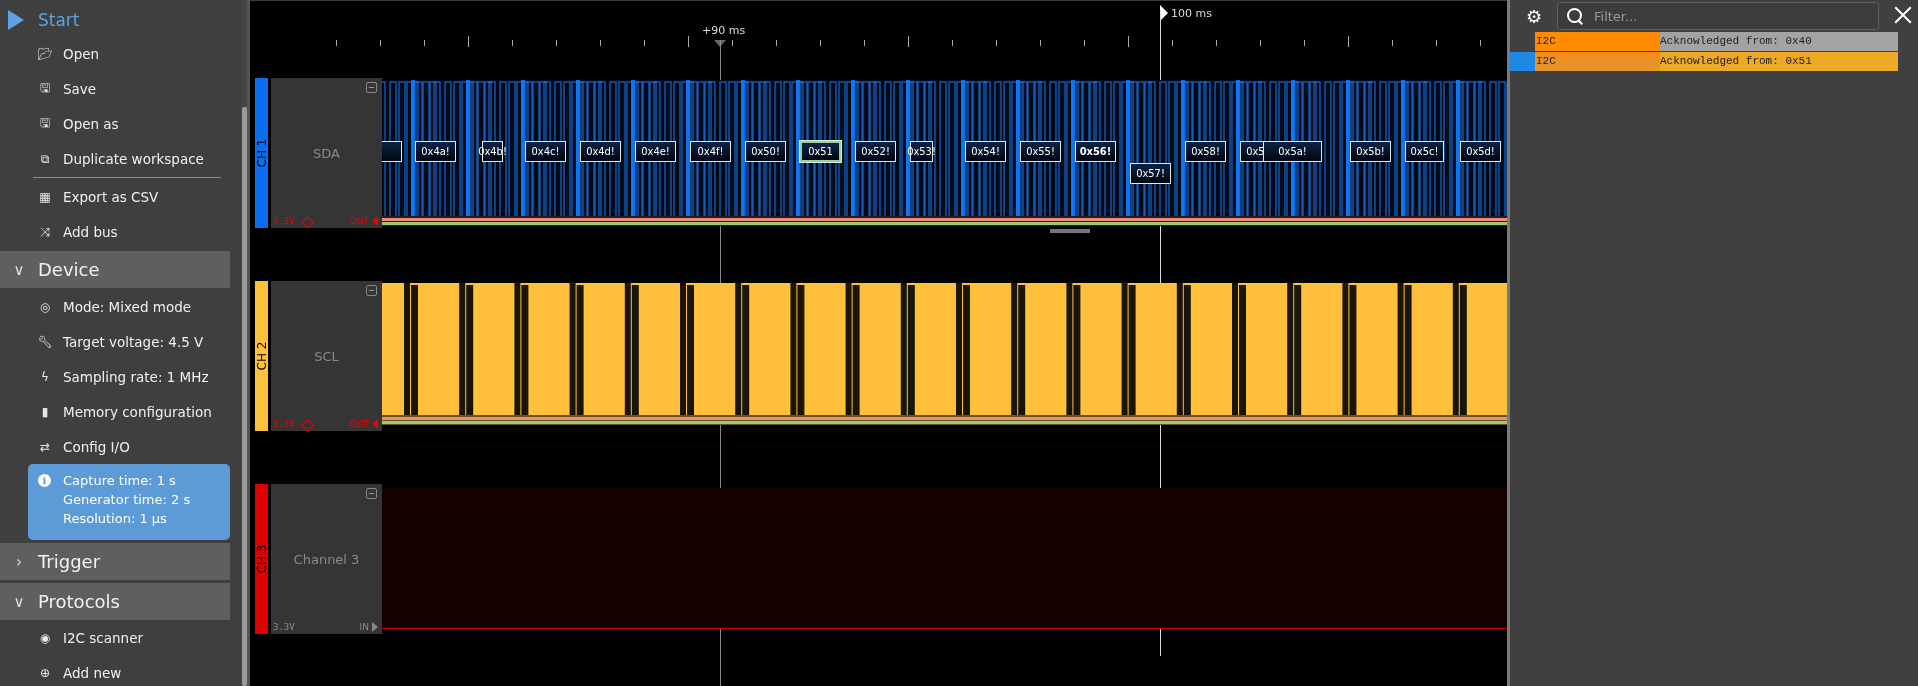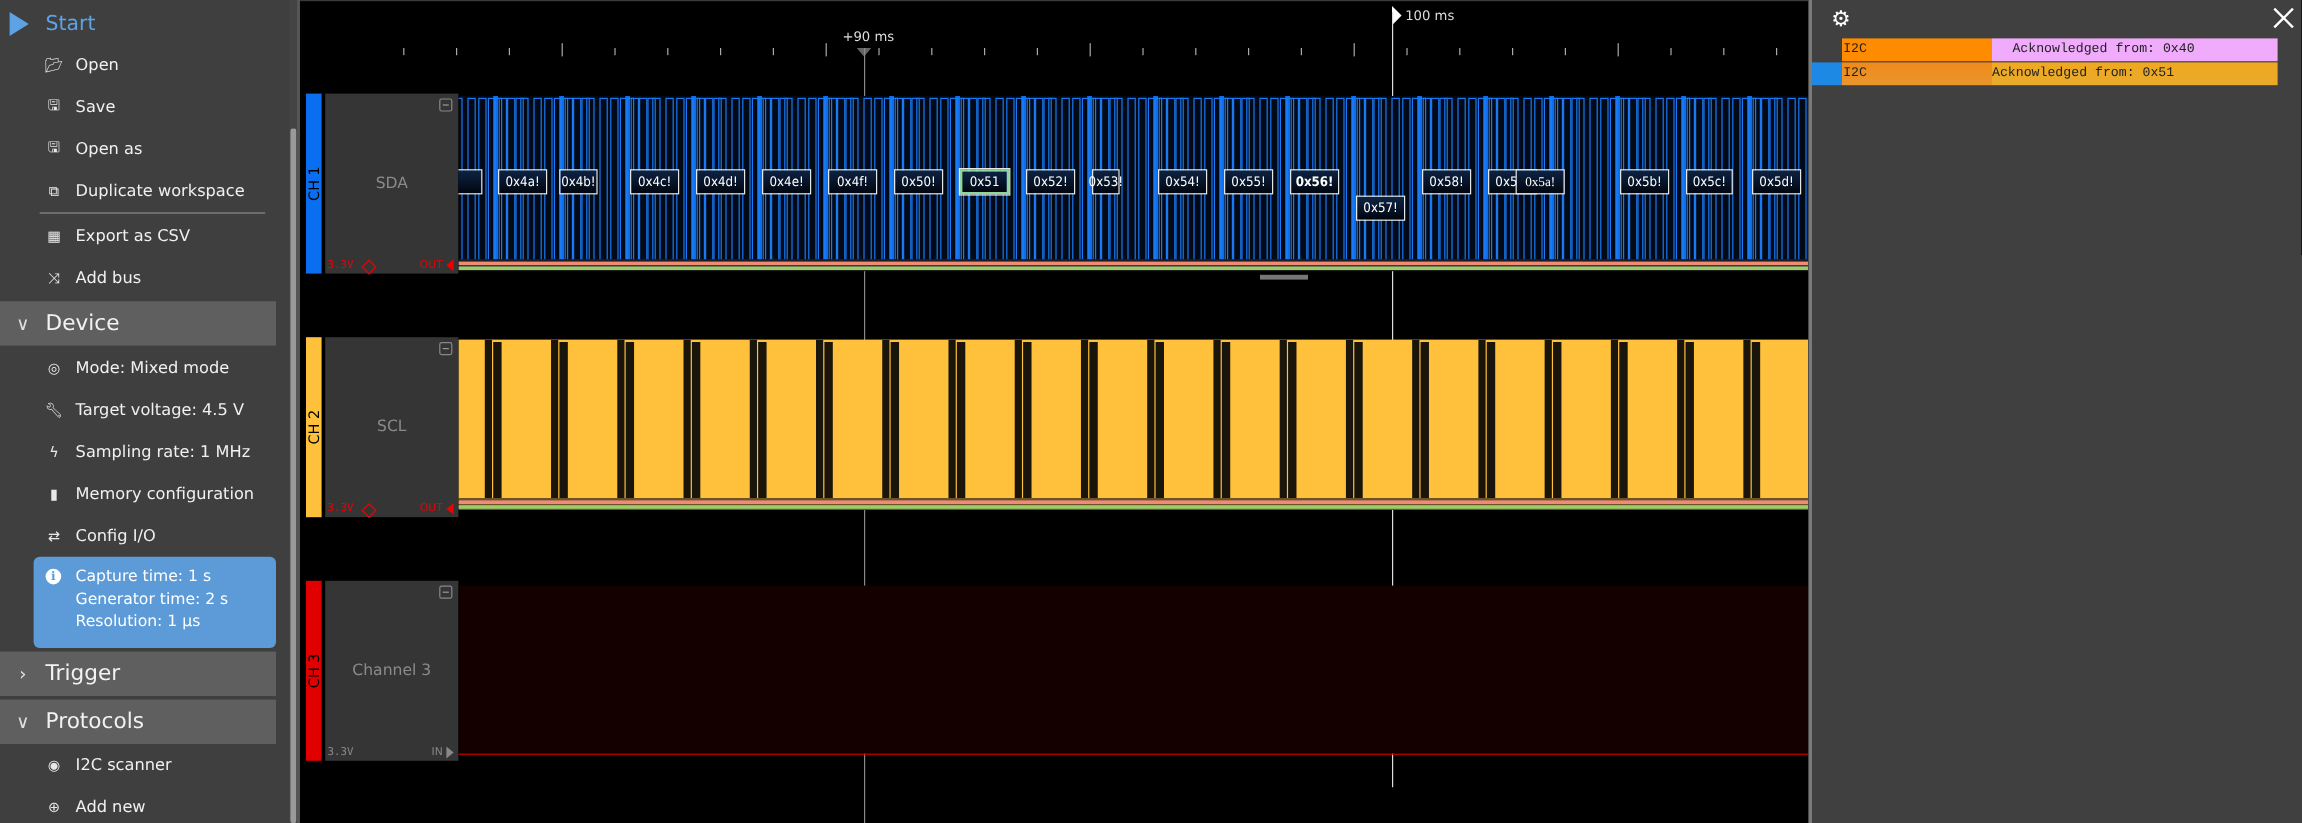--- a/index.html
+++ b/index.html
@@ -79,21 +79,21 @@
   #right .filter input { margin-left: 10px; background: transparent; border: none; outline: none; color: #ddd; font-size: 13px; width: 270px; font-family: "DejaVu Sans", sans-serif; }
   #right .filter input::placeholder { color: #9a9a9a; }
   #right .close { position: absolute; left: 382px; top: 4px; width: 22px; height: 22px; }
   #right .close::before, #right .close::after { content: ""; position: absolute; left: 0; top: 10px; width: 22px; height: 2px; background: #fff; }
   #right .close::before { transform: rotate(45deg); }
   #right .close::after { transform: rotate(-45deg); }
   .log-row { position: absolute; left: 25px; width: 363px; height: 19px; display: flex; font-family: "Liberation Mono", "DejaVu Sans Mono", monospace; font-size: 11px; color: #222; }
   .log-row .c1 { width: 125px; padding-left: 1px; line-height: 19px; }
   .log-row .c2 { flex: 1; line-height: 19px; }
   .log-row.r0 .c1 { background: #ff8c00; }
-  .log-row.r0 .c2 { background: #f0abfc; padding-left: 17px; }
+  .log-row.r0 .c2 { background: #a3a3a3; }
   .log-row.r1 .c1 { background: linear-gradient(#f08a1a, #e8962e); }
   .log-row.r1 .c2 { background: linear-gradient(#f0a820, #e8ab2c); }
   .sel-marker { position: absolute; left: 0; top: 52px; width: 25px; height: 19px; background: #1e88e5; }
 </style>
 </head>
 <body>
 
 <div id="sidebar">
   <div class="start-row">
     <span class="play"></span>
@@ -448,36 +448,36 @@
           </svg>
         </div>
       <div class="rails" style="top:138px">
           <div class="shade"></div>
           <div class="r1"></div>
           <div class="r2"></div>
         </div>
       <div id="decodes">
           <div class="decode" style="left: -10px; width: 30px;"></div>
           <div class="decode" style="left: 33px; width: 41px;">0x4a!</div>
-          <div class="decode" style="left: 84px; width: 32px; text-align: center;">0x4b!</div>
+          <div class="decode" style="left: 100px; width: 21px; text-align: center;">0x4b!</div>
           <div class="decode" style="left: 143px; width: 41px;">0x4c!</div>
           <div class="decode" style="left: 198px; width: 41px;">0x4d!</div>
           <div class="decode" style="left: 253px; width: 41px;">0x4e!</div>
           <div class="decode" style="left: 308px; width: 41px;">0x4f!</div>
           <div class="decode" style="left: 363px; width: 41px;">0x50!</div>
           <div class="decode sel" style="left: 418px; width: 41px;">0x51</div>
           <div class="decode" style="left: 473px; width: 41px;">0x52!</div>
           <div class="decode" style="left: 528px; width: 23px;">0x53!</div>
           <div class="decode" style="left: 583px; width: 41px;">0x54!</div>
           <div class="decode" style="left: 638px; width: 41px;">0x55!</div>
           <div class="decode" style="left: 693px; width: 41px; font-weight: bold;">0x56!</div>
           <div class="decode" style="left: 748px; width: 41px; margin-top: 22px;">0x57!</div>
           <div class="decode" style="left: 803px; width: 41px;">0x58!</div>
           <div class="decode" style="left: 858px; width: 41px;">0x59!</div>
-          <div class="decode" style="left: 881px; width: 41px; font-family: Liberation Serif, serif;">0x5a!</div>
+          <div class="decode" style="left: 881px; width: 59px;">0x5a!</div>
           <div class="decode" style="left: 968px; width: 41px;">0x5b!</div>
           <div class="decode" style="left: 1023px; width: 39px;">0x5c!</div>
           <div class="decode" style="left: 1078px; width: 41px;">0x5d!</div>
         </div>
     </div>
   </div>
   <div class="drag-handle"></div>
 
   <div class="ch" style="top:281px;height:150px">
     <div class="colorbar" style="background:#ffc03b">
@@ -565,20 +565,24 @@
       <div class="ch3-bg"></div>
       <div class="ch3-line"></div>
     </div>
   </div>
 </div>
 
 <div id="divider-right"></div>
 
 <div id="right">
   <div class="gear">⚙</div>
+  <div class="filter">
+    <span class="search"></span>
+    <input type="text" placeholder="Filter..." style="">
+  </div>
   <div class="close"></div>
   <div class="sel-marker"></div>
   <div class="log-row r0" style="top:32px">
     <span class="c1">I2C</span>
     <span class="c2">Acknowledged from: 0x40</span>
   </div>
   <div class="log-row r1" style="top:52px">
     <span class="c1">I2C</span>
     <span class="c2">Acknowledged from: 0x51</span>
   </div>

